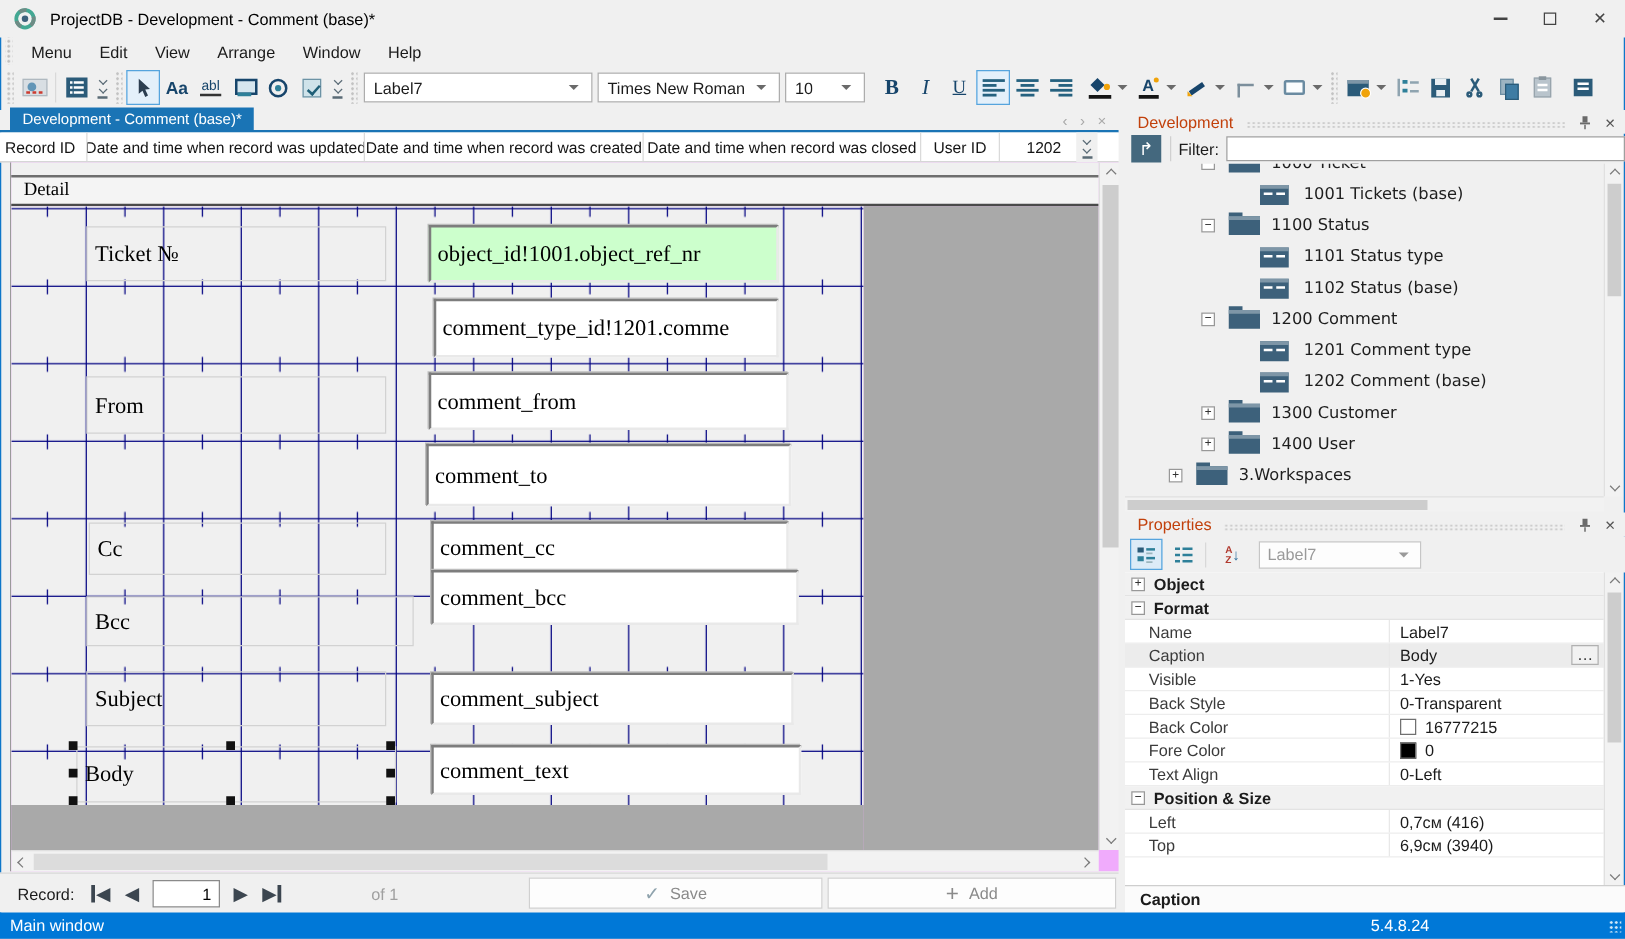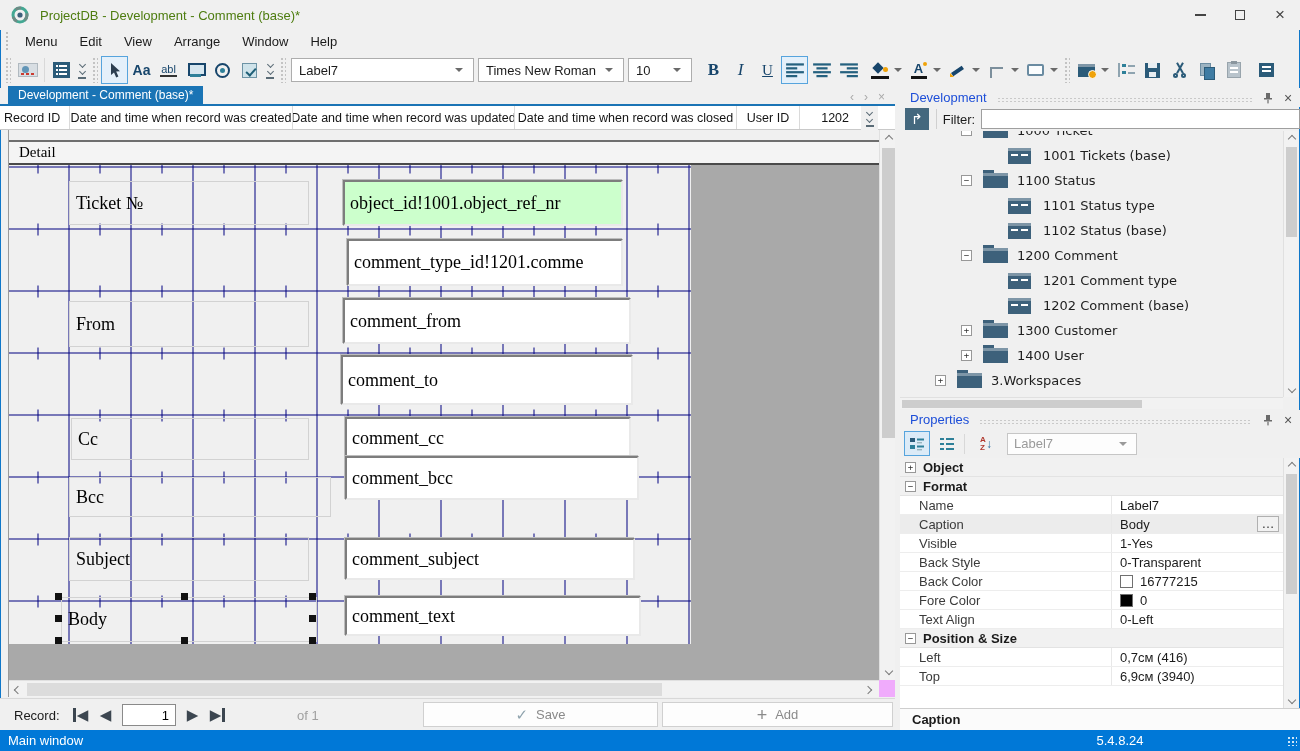--- a/index.html
+++ b/index.html
@@ -3,21 +3,21 @@
 <meta charset="utf-8">
 <style>
   *{box-sizing:border-box;margin:0;padding:0}
   html,body{width:1300px;height:751px;overflow:hidden}
   body{font-family:"Liberation Sans",sans-serif;font-size:13px;color:#1b1b1b;background:#e8e8e8}
   .win{position:relative;width:1300px;height:751px;background:#f0f0f0;outline:1px solid #0f77c9;outline-offset:-1px}
   .abs{position:absolute}
 
   
   .titlebar{left:0;top:0;width:1300px;height:30px;display:flex;align-items:center;background:#f0f0f0}
-  .title-text{margin-left:10px;color:#4d7c0f}
+  .title-text{margin-left:10px;color:#000000}
   .winbtns{margin-left:auto;display:flex}
   .winbtn{width:40px;height:28px;display:flex;align-items:center;justify-content:center;color:#444;font-size:15px}
   .maxbox{width:10px;height:10px;border:1.4px solid #444}
 
   
   .menubar{left:0;top:30px;width:1300px;height:22px;display:flex;align-items:center}
   .grip{width:6px;height:22px;margin:0 4px;background-image:radial-gradient(#bdbdbd 1px,transparent 1.2px);background-size:4px 4px;background-position:1px 1px}
   .menuitem{padding:2px 11px;color:#1b1b1b}
 
   
@@ -113,21 +113,21 @@
   
   .recordbar{left:0;top:698px;width:895px;height:32px;background:#f0f0f0;border-top:1px solid #d8d8d8}
   .navbtn{width:25px;height:24px;display:flex;align-items:center;justify-content:center;color:#3c4650;font-size:15px}
   .navedge{border-left:3px solid #3c4650;padding-left:1px;height:14px;display:flex;align-items:center}
   .navedge2{border-right:3px solid #3c4650;padding-right:1px;height:14px;display:flex;align-items:center}
   .recinput{width:54px;height:22px;border:1px solid #8a8a8a;background:#fff;text-align:right;padding-right:6px;font-family:"Liberation Sans",sans-serif;font-size:13px}
   .bigbtn{position:absolute;height:25px;background:#fdfdfd;border:1px solid #d0d0d0;display:flex;align-items:center;justify-content:center;gap:8px;color:#8a8a8a;font-size:13px}
 
   
   .panelhdr{height:19px;display:flex;align-items:center;background:#f0f0f0}
-  .panelhdr .ttl{margin-left:10px;color:#1d4ed8}
+  .panelhdr .ttl{margin-left:10px;color:#c2410c}
   .dots{flex:1;height:6px;margin:4px 8px 0 10px;background-image:radial-gradient(#c9c9c9 .9px,transparent 1px);background-size:4px 3px}
   .hdric{width:16px;height:16px;display:flex;align-items:center;justify-content:center;color:#555;margin-right:4px}
   .filterrow{display:flex;align-items:center;height:24px}
   .gobtn{width:24px;height:22px;background:#44687e;color:#fff;display:flex;align-items:center;justify-content:center;font-size:14px;margin-left:5px}
   .fsep{width:1px;height:20px;background:#d0d0d0;margin:0 6px 0 7px}
   .filterinput{width:322px;height:20px;border:1px solid #9f9f9f;background:#fff;padding:0 4px;font-family:"Liberation Sans",sans-serif}
   
   .tree{left:900px;top:131px;width:383px;height:262px;overflow:hidden;font-family:"DejaVu Sans",sans-serif;font-size:13px;color:#1e1e1e;background:#f0f0f0}
   .trow{height:25px;display:flex;align-items:center}
   .lv1{padding-left:35px}.lv2{padding-left:61px}.lv3{padding-left:108px}
@@ -338,22 +338,22 @@
     <div class="tab">Development - Comment (base)*</div>
     <div class="stripctl">
       <span>‹</span>
       <span>›</span>
       <span>×</span>
     </div>
   </div>
 
   <div class="abs colheaders">
     <div class="colcell" style="width:70px;justify-content:flex-start;padding-left:4px">Record ID</div>
+    <div class="colcell" style="width:222px">Date and time when record was updated</div>
     <div class="colcell" style="width:223px">Date and time when record was created</div>
-    <div class="colcell" style="width:222px">Date and time when record was updated</div>
     <div class="colcell" style="width:222px">Date and time when record was closed</div>
     <div class="colcell" style="width:63px">User ID</div>
     <div class="colcell" style="width:61px;justify-content:flex-end;padding-right:12px;border-right:none">1202</div>
     <div class="colchev">
         <div class="chvst">
           <div class="chv"></div>
           <div class="chv"></div>
           <div class="chvbar"></div>
         </div>
       </div>

